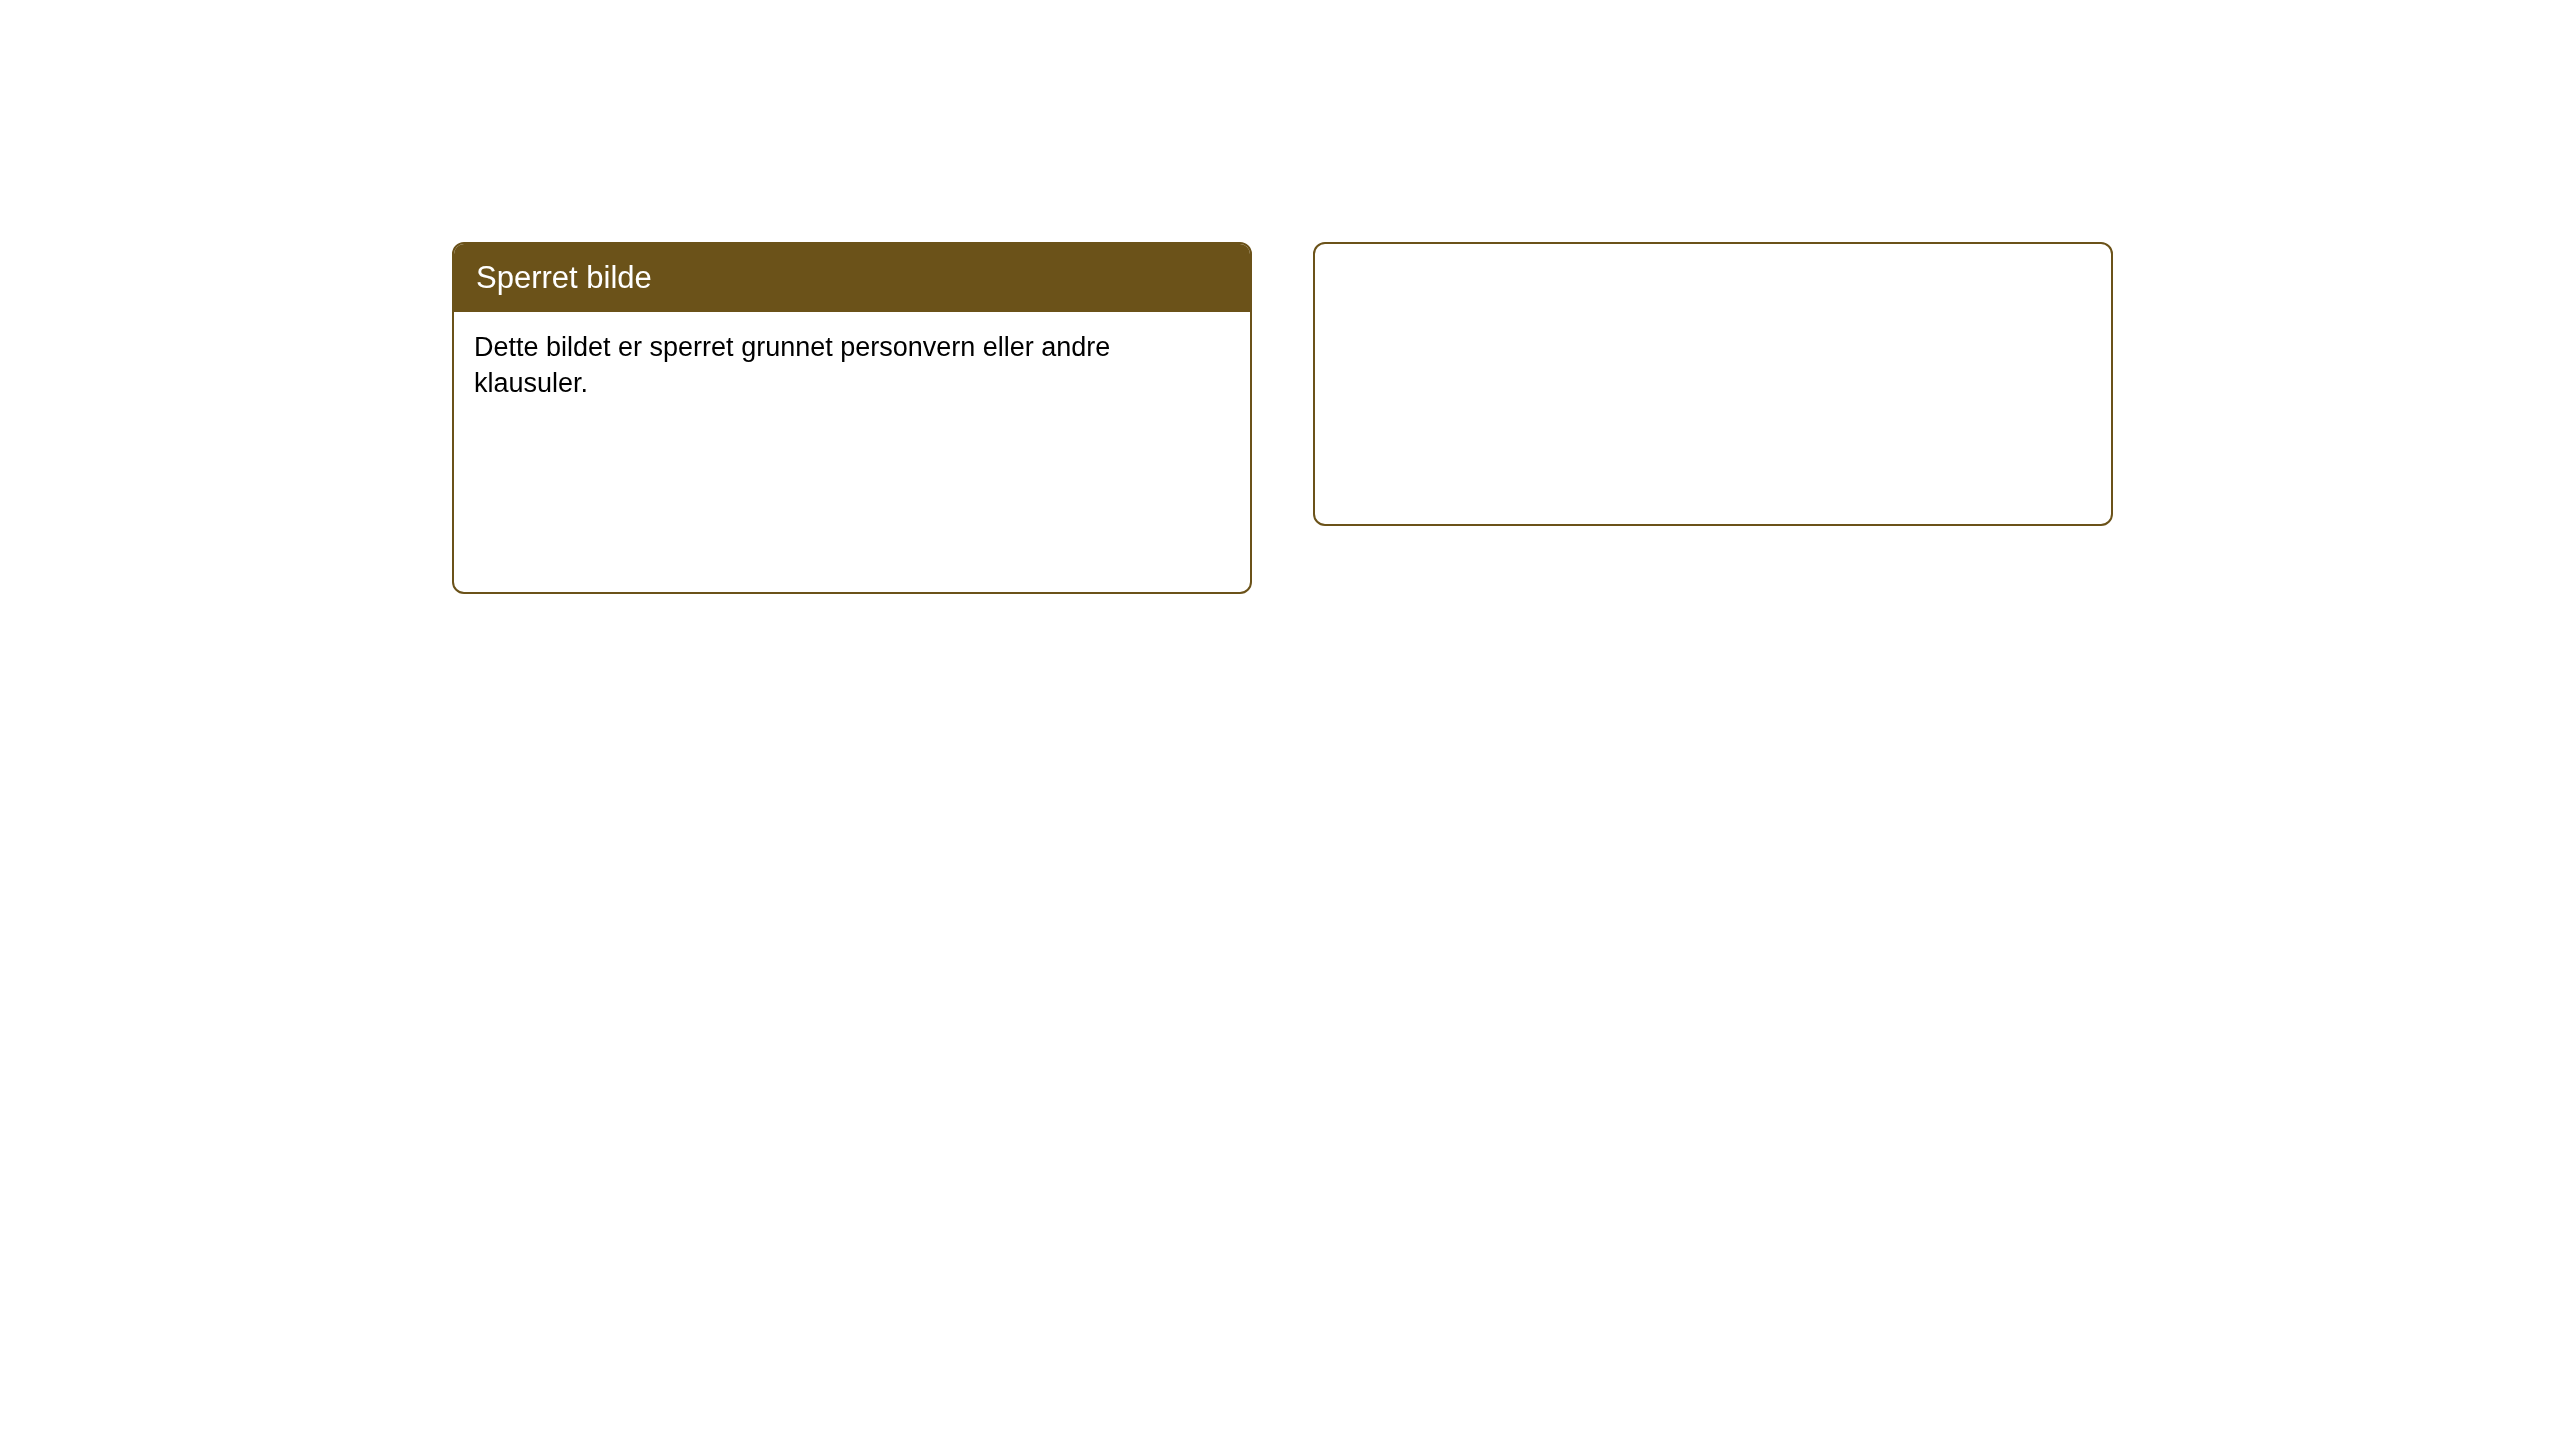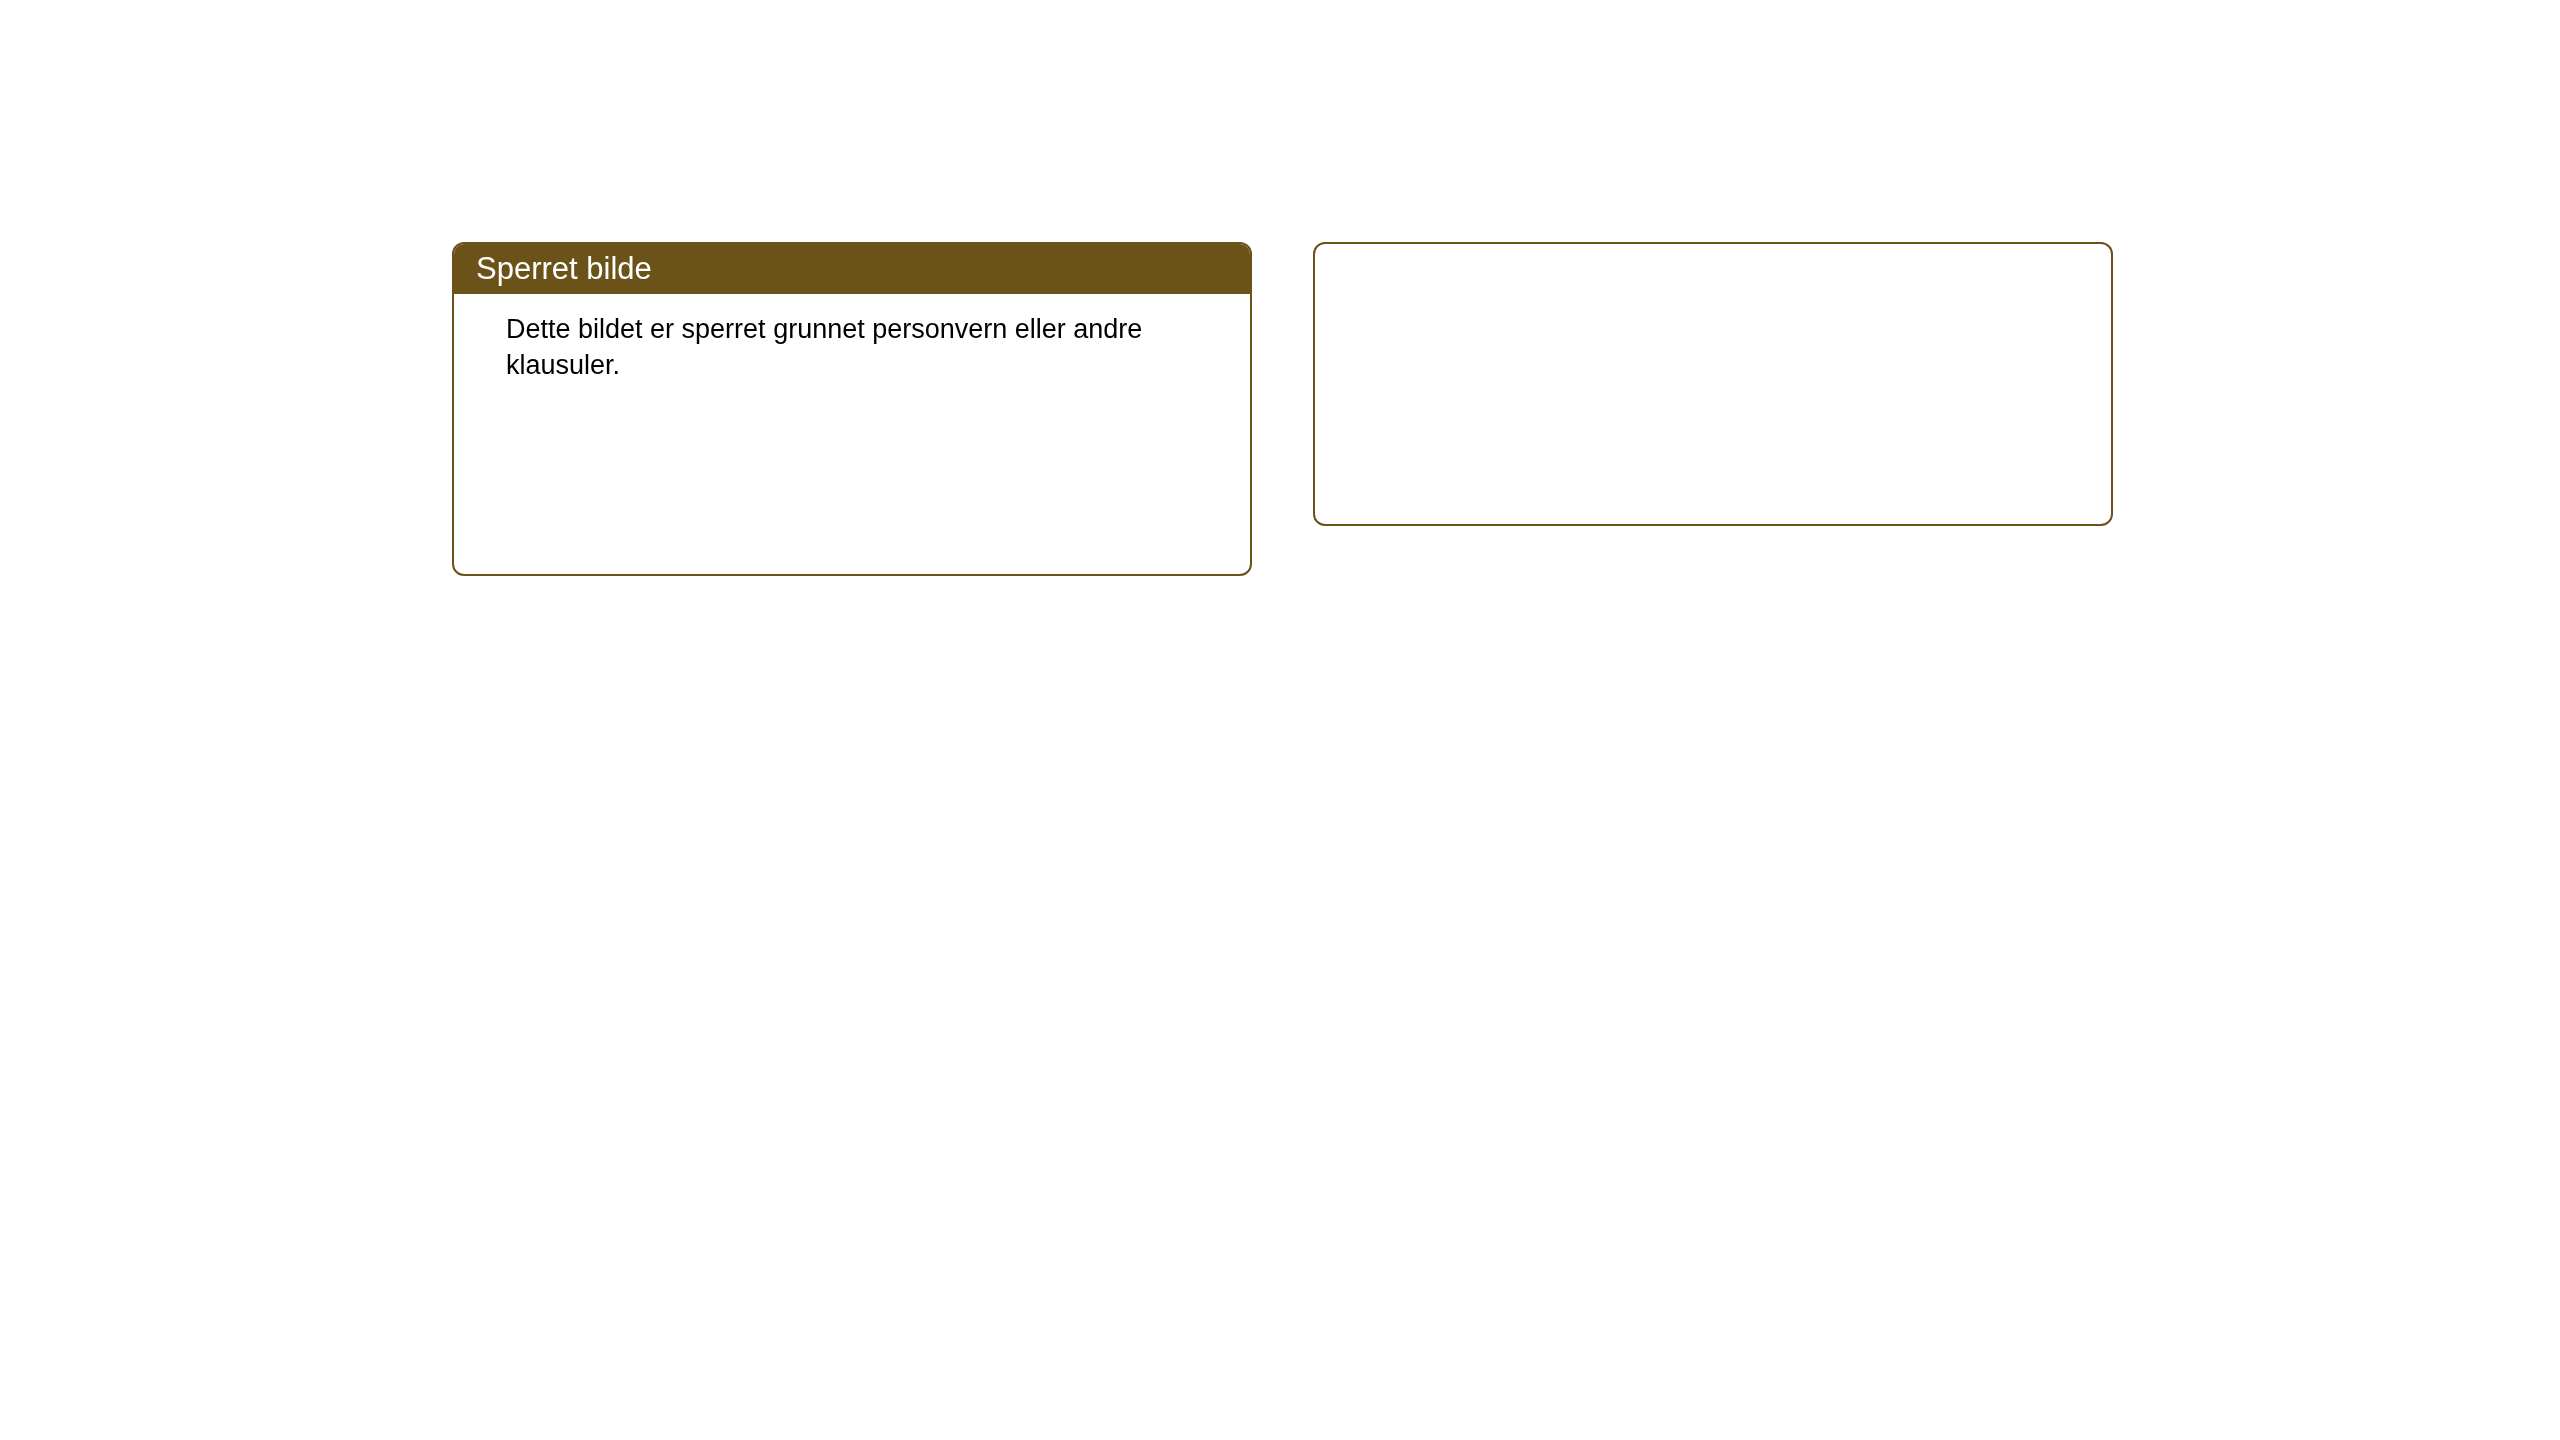--- a/index.html
+++ b/index.html
@@ -31,44 +31,43 @@
     background: #ffffff;
     border: 2px solid #6b5219;
     border-radius: 12px;
     overflow: hidden;
     display: flex;
     flex-direction: column;
   }
 
   .notice-card-header {
     background: #6b5219;
-    height: 52px;
+    height: 70px;
     box-sizing: border-box;
     display: flex;
     align-items: center;
     padding: 0 24px;
     margin: -2px -2px 0 -2px;
     border-top-left-radius: 12px;
     border-top-right-radius: 12px;
   }
 
   .notice-card-title {
     color: #ffffff;
     font-size: 31px;
     font-weight: normal;
     line-height: 1;
     white-space: nowrap;
     font-family: "Liberation Sans", sans-serif;
   }
 
   .notice-card-body {
-    padding: 18px 26px 26px 40px;
+    padding: 18px 26px 26px 20px;
     min-height: 280px;
     box-sizing: border-box;
-    margin-left: 12px;
   }
 
   .notice-paragraph {
     color: #000000;
     font-size: 27px;
     line-height: 1.33;
     margin: 0 0 44px 0;
     font-family: "Liberation Sans", sans-serif;
   }
   .notice-paragraph:last-child {

